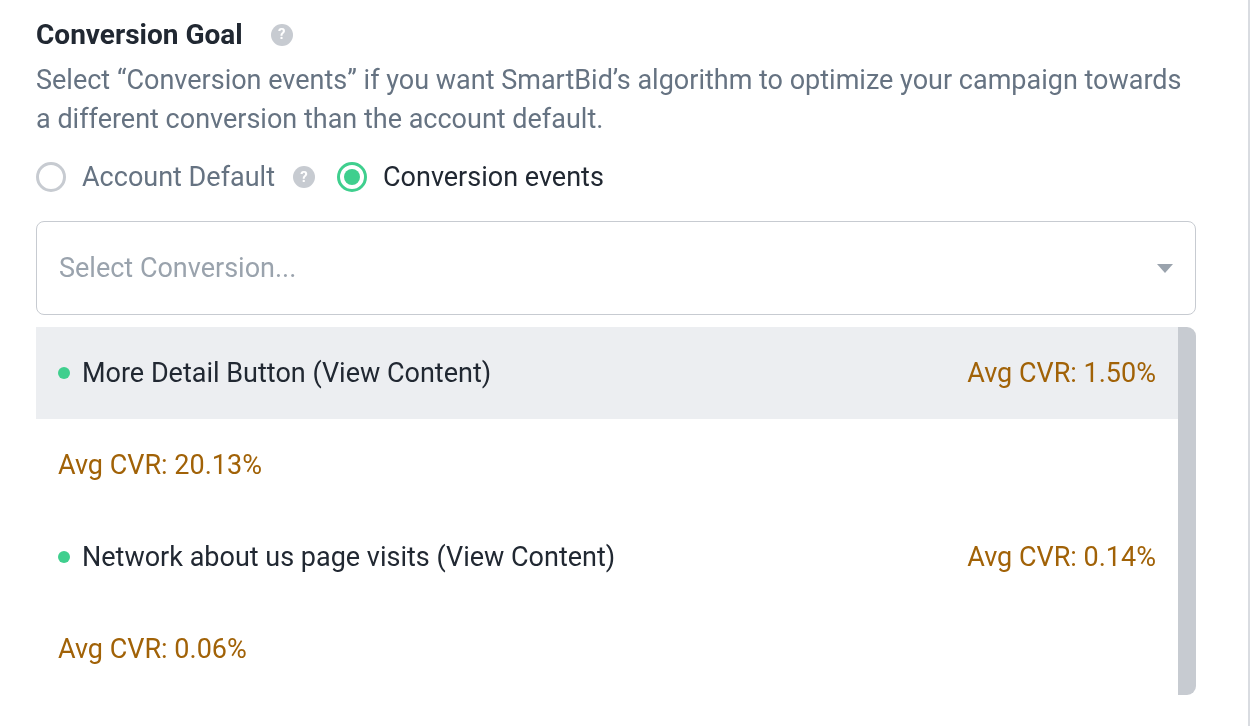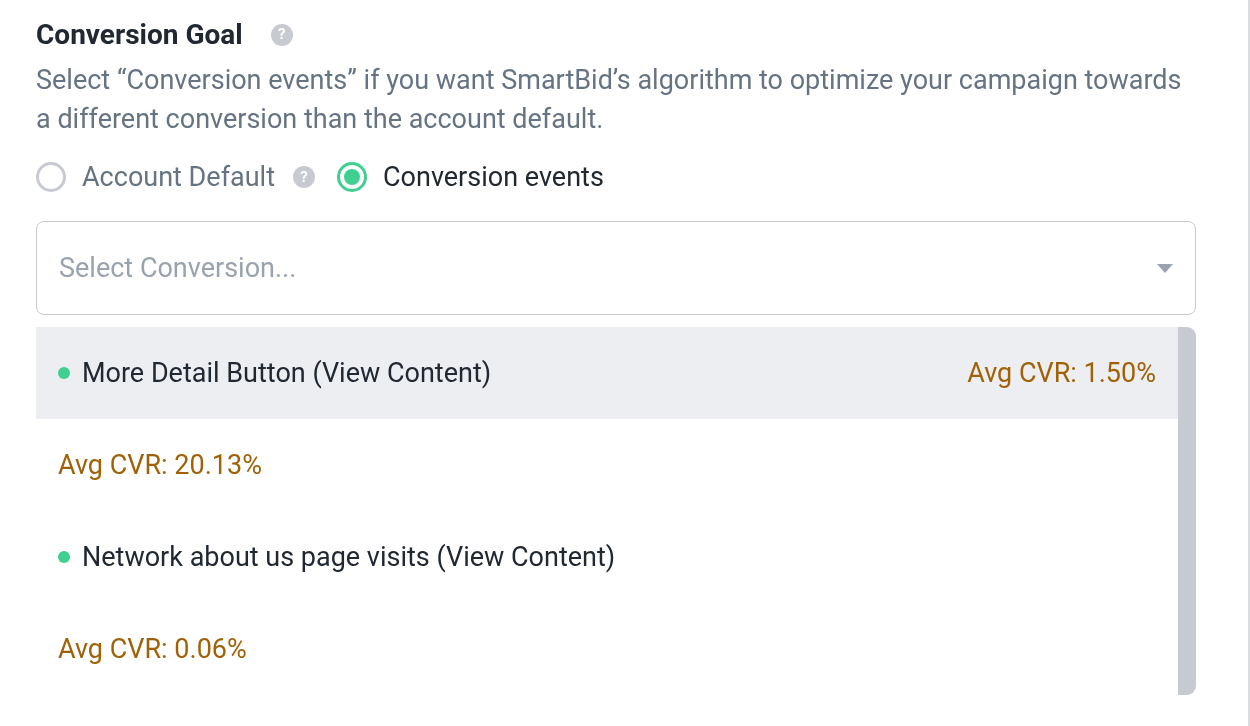--- a/index.html
+++ b/index.html
@@ -196,20 +196,21 @@
 
       <div class="option-row">
         <div class="option-right">Avg CVR: 20.13%</div>
       </div>
 
       <div class="option-row">
         <div class="option-left">
           <span class="dot"></span>
           <span>Network about us page visits (View Content)</span>
         </div>
+        <div class="option-right">Avg CVR: 0.14%</div>
       </div>
 
       <div class="option-row">
         <div class="option-right">Avg CVR: 0.06%</div>
       </div>
 
     </div>
   </div>
 
 </div>

